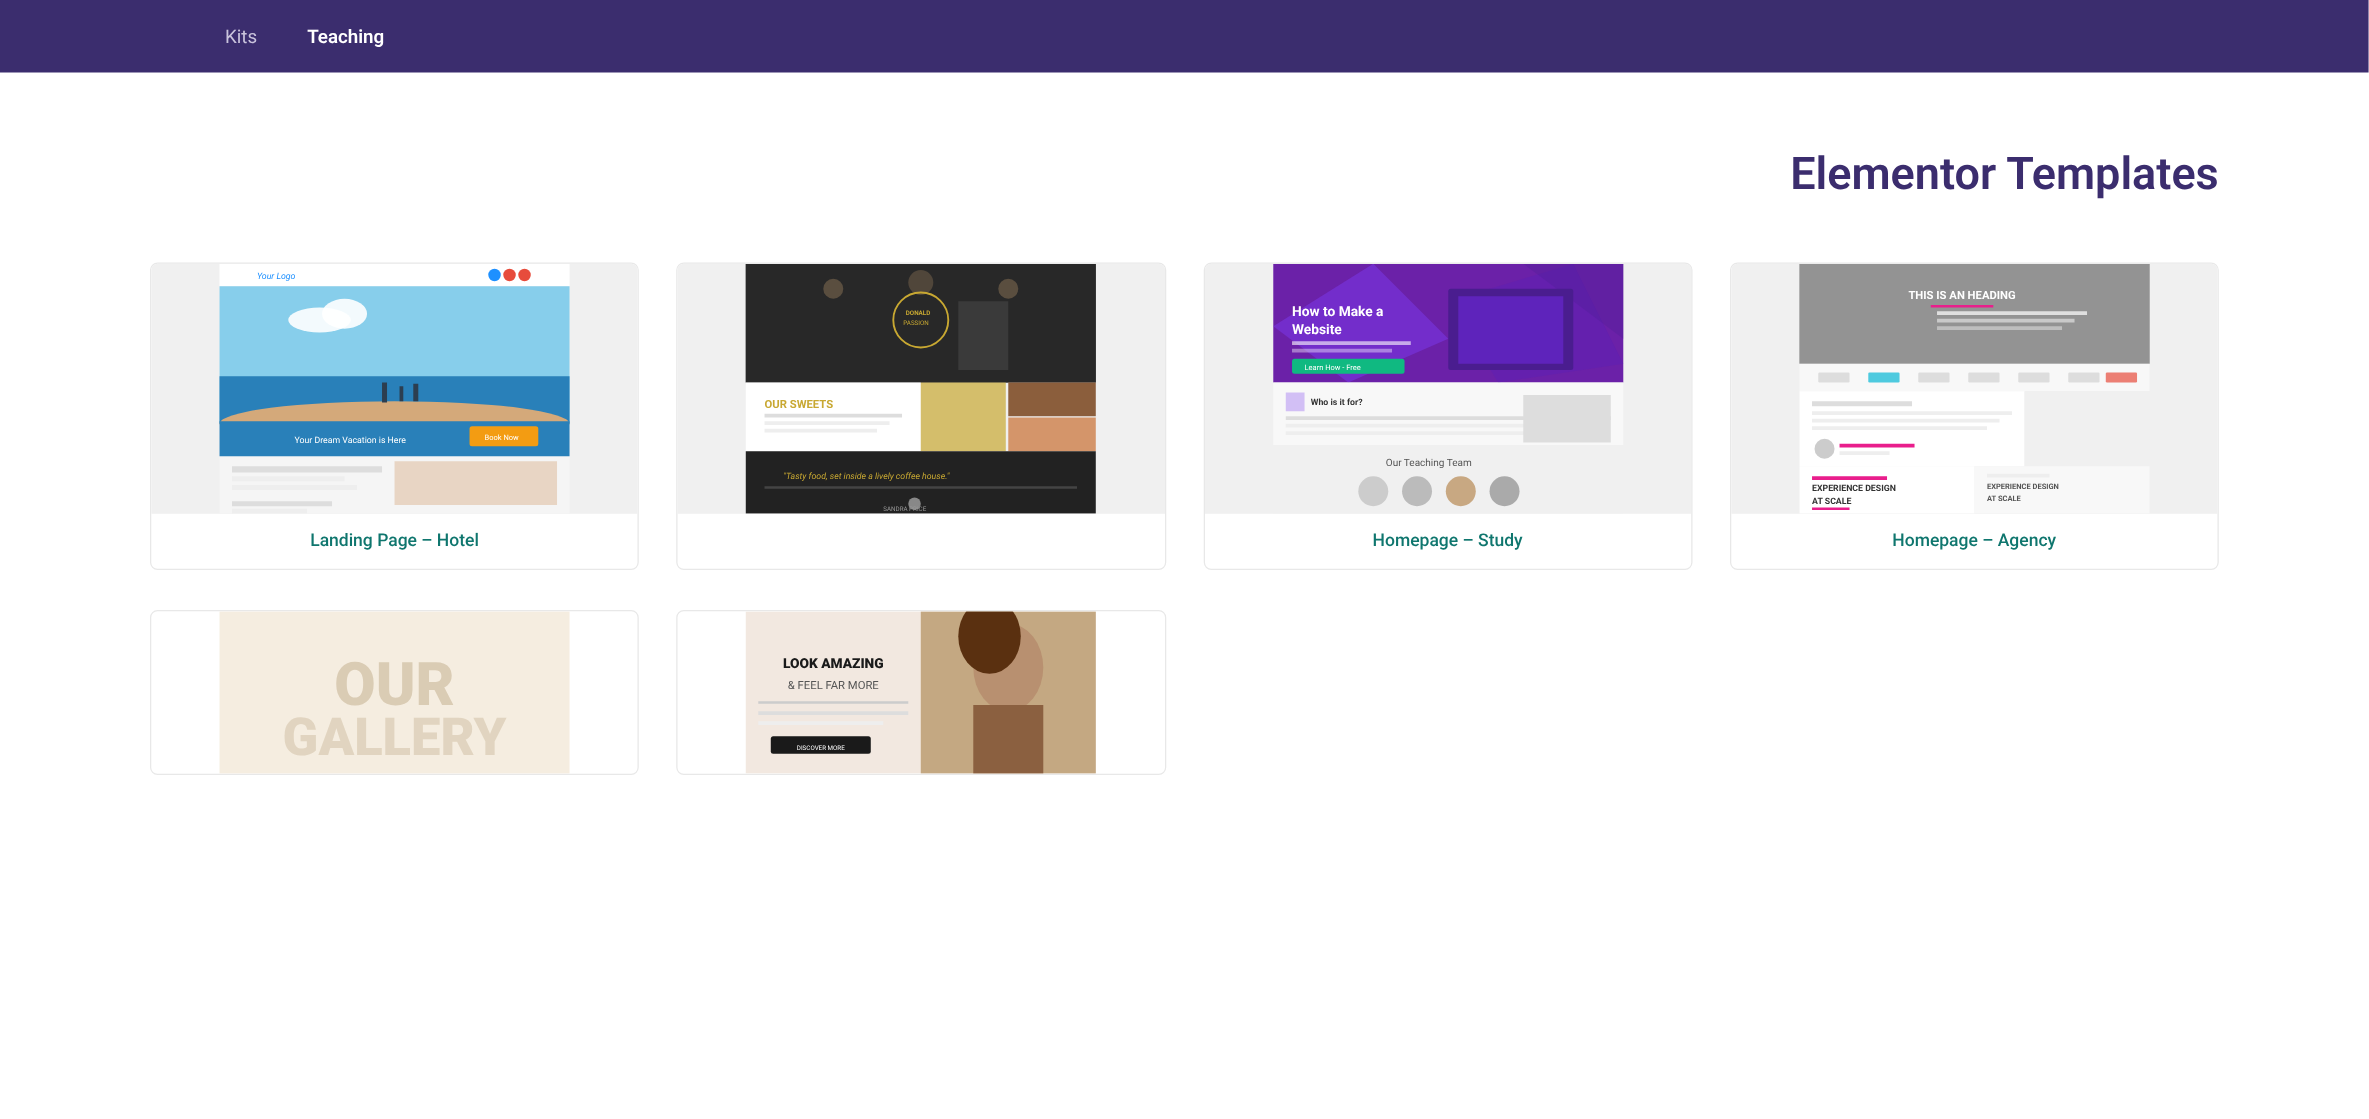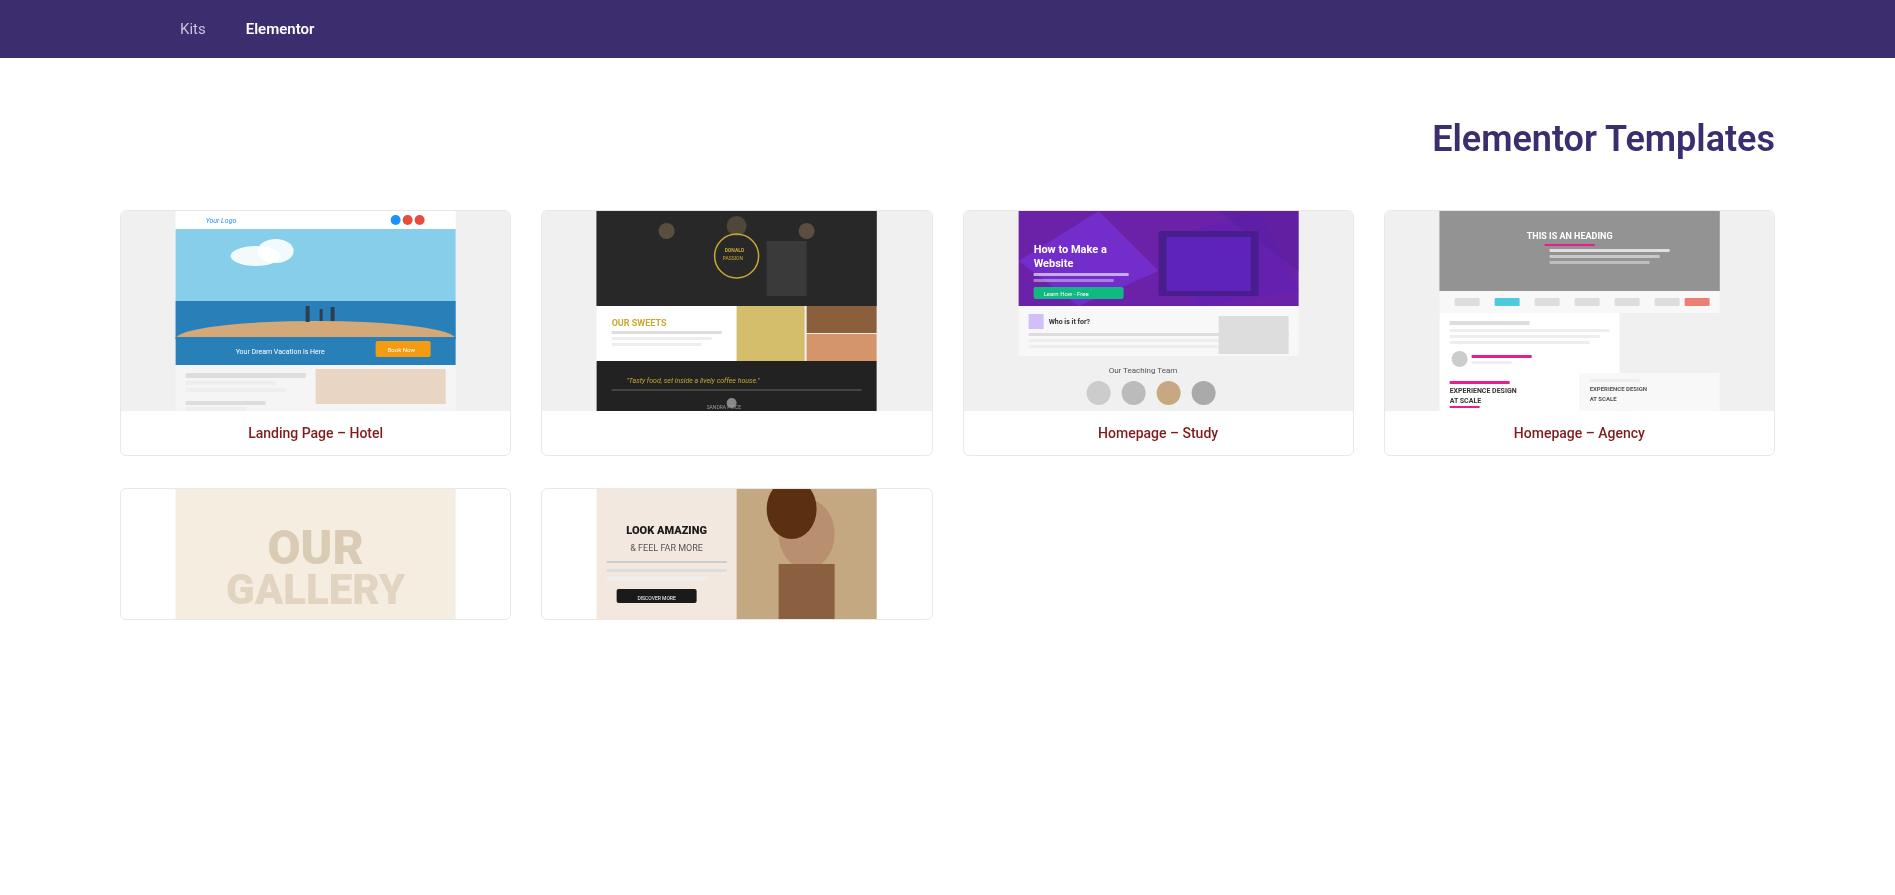--- a/index.html
+++ b/index.html
@@ -59,21 +59,21 @@
       height: 200px;
       overflow: hidden;
       position: relative;
       background: #f0f0f0;
     }
 
     .template-label {
       text-align: center;
       padding: 14px 10px;
       font-size: 14px;
-      color: #7f1d1d;
+      color: #0f766e;
       font-weight: 500;
     }
 
     
     .thumb-svg {
       width: 100%;
       height: 100%;
     }
 
     
@@ -93,21 +93,21 @@
       height: 130px;
       overflow: hidden;
       position: relative;
     }
   </style>
 </head>
 <body>
 
 <nav class="top-nav">
   <a class="nav-item">Kits</a>
-  <a class="nav-item active">Elementor</a>
+  <a class="nav-item active">Teaching</a>
 </nav>
 
 <main class="main-content">
   <h1 class="page-title">Elementor Templates</h1>
 
   <div class="template-grid">
 
     <div class="template-card">
       <div class="template-thumbnail">
         <svg class="thumb-svg" viewBox="0 0 280 200" xmlns="http://www.w3.org/2000/svg">

